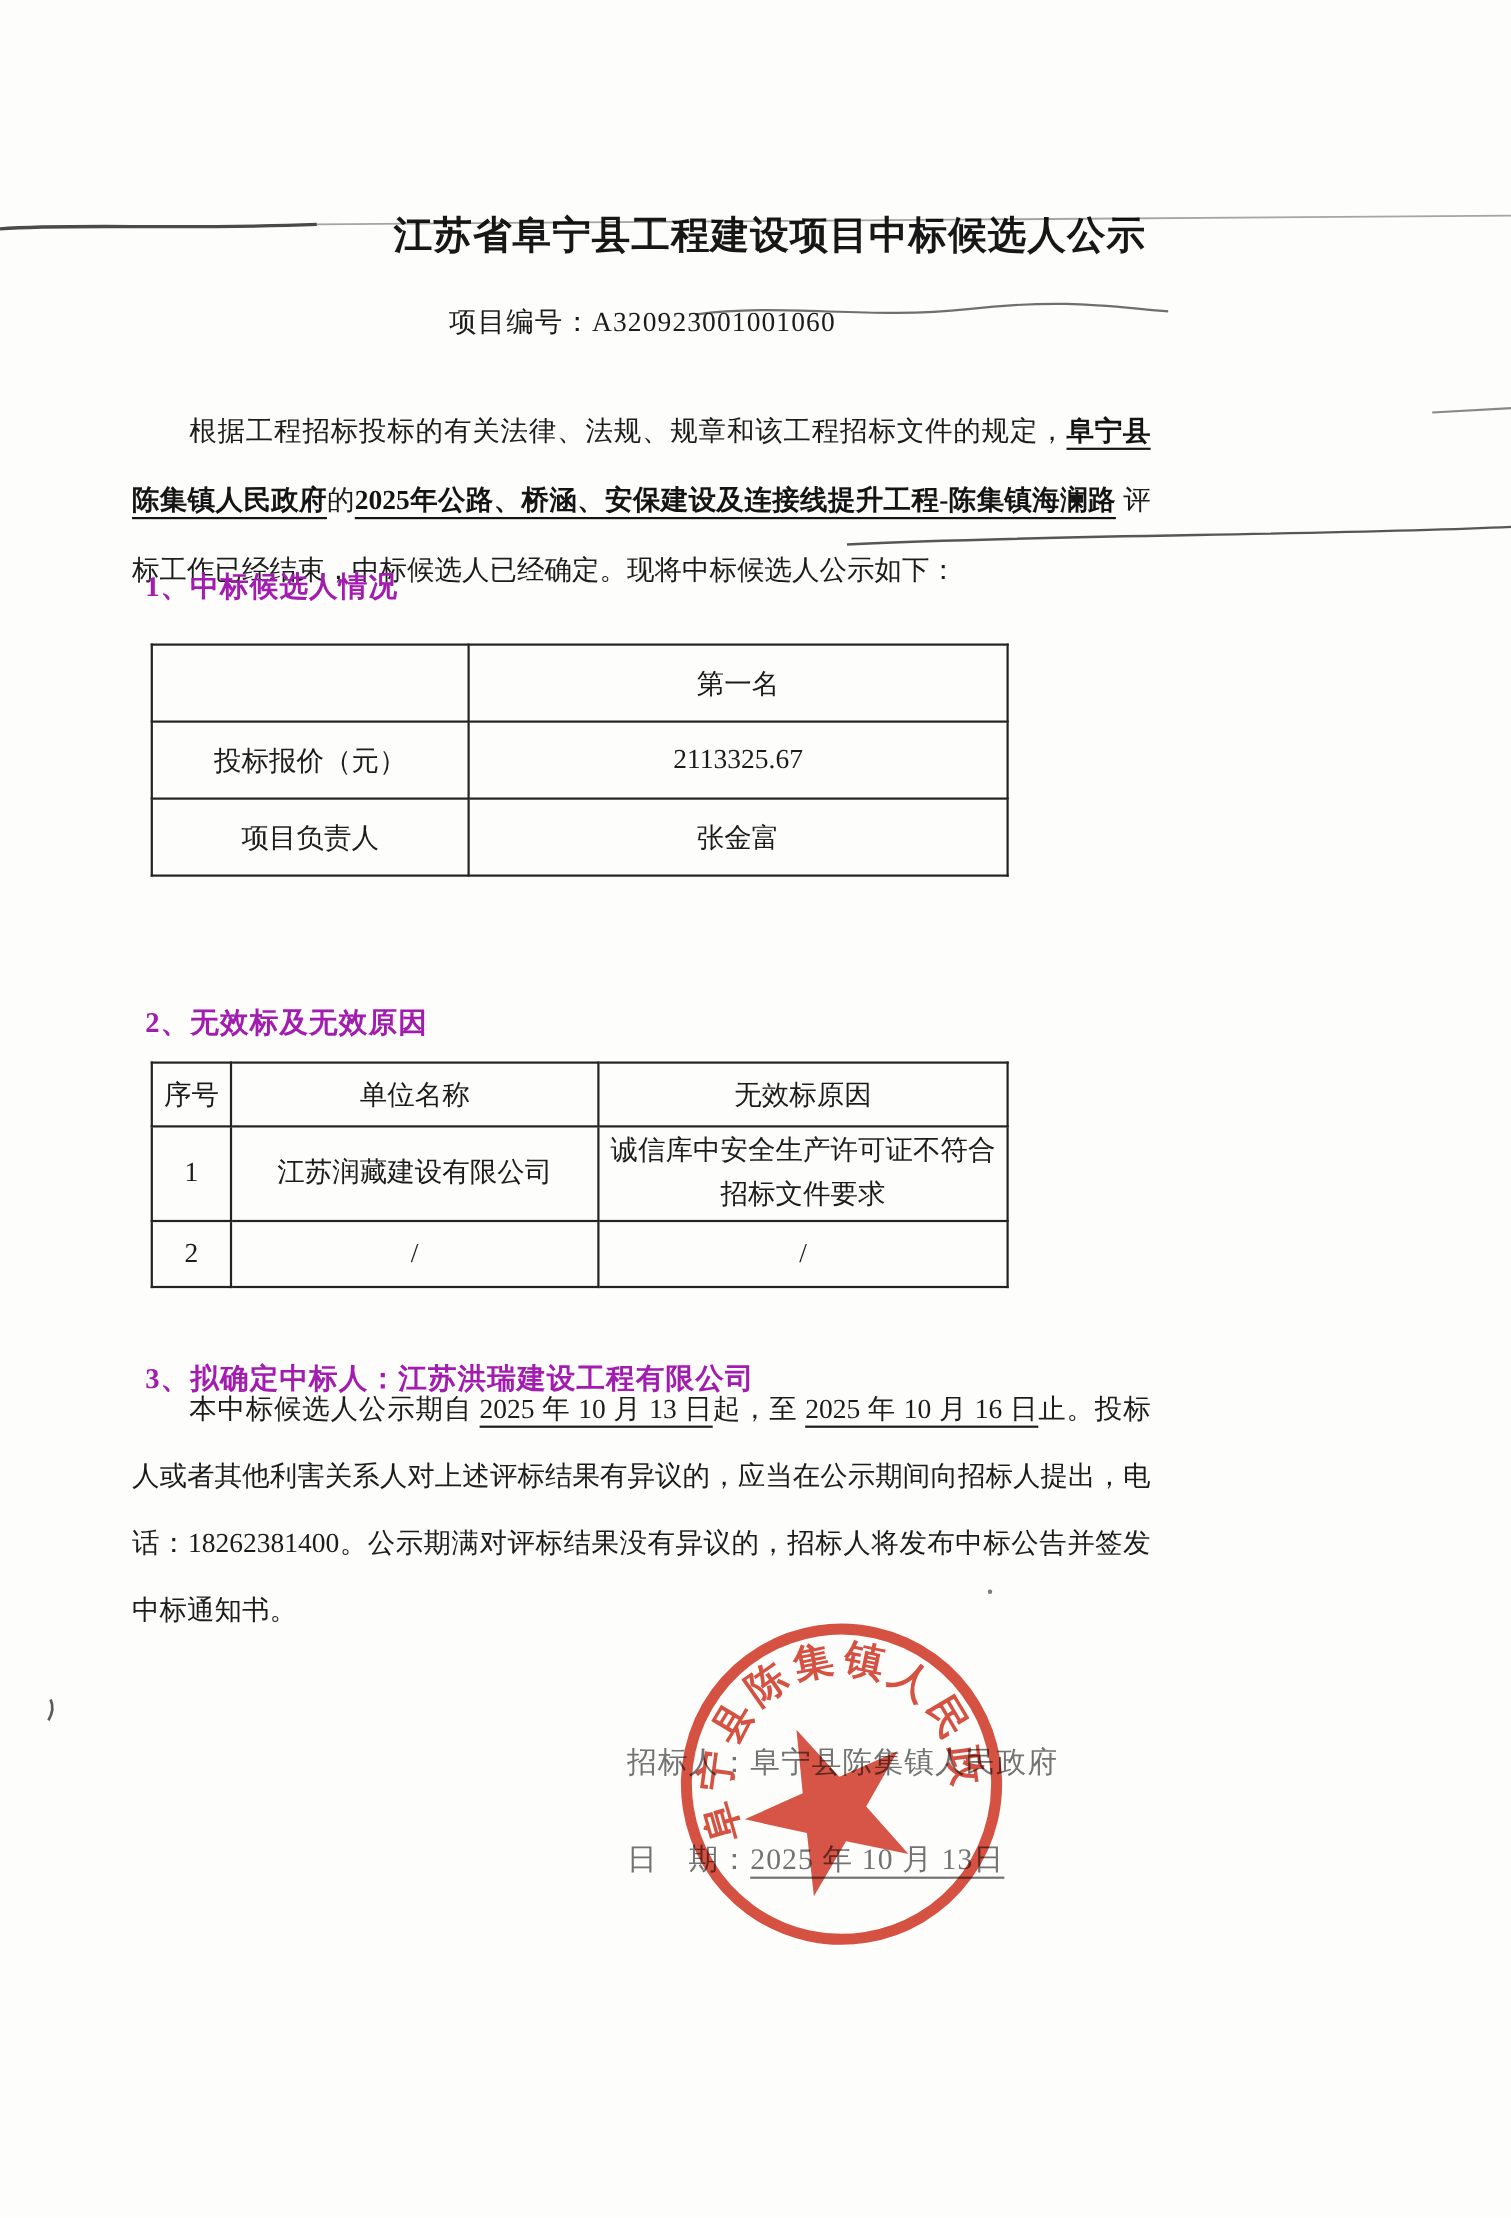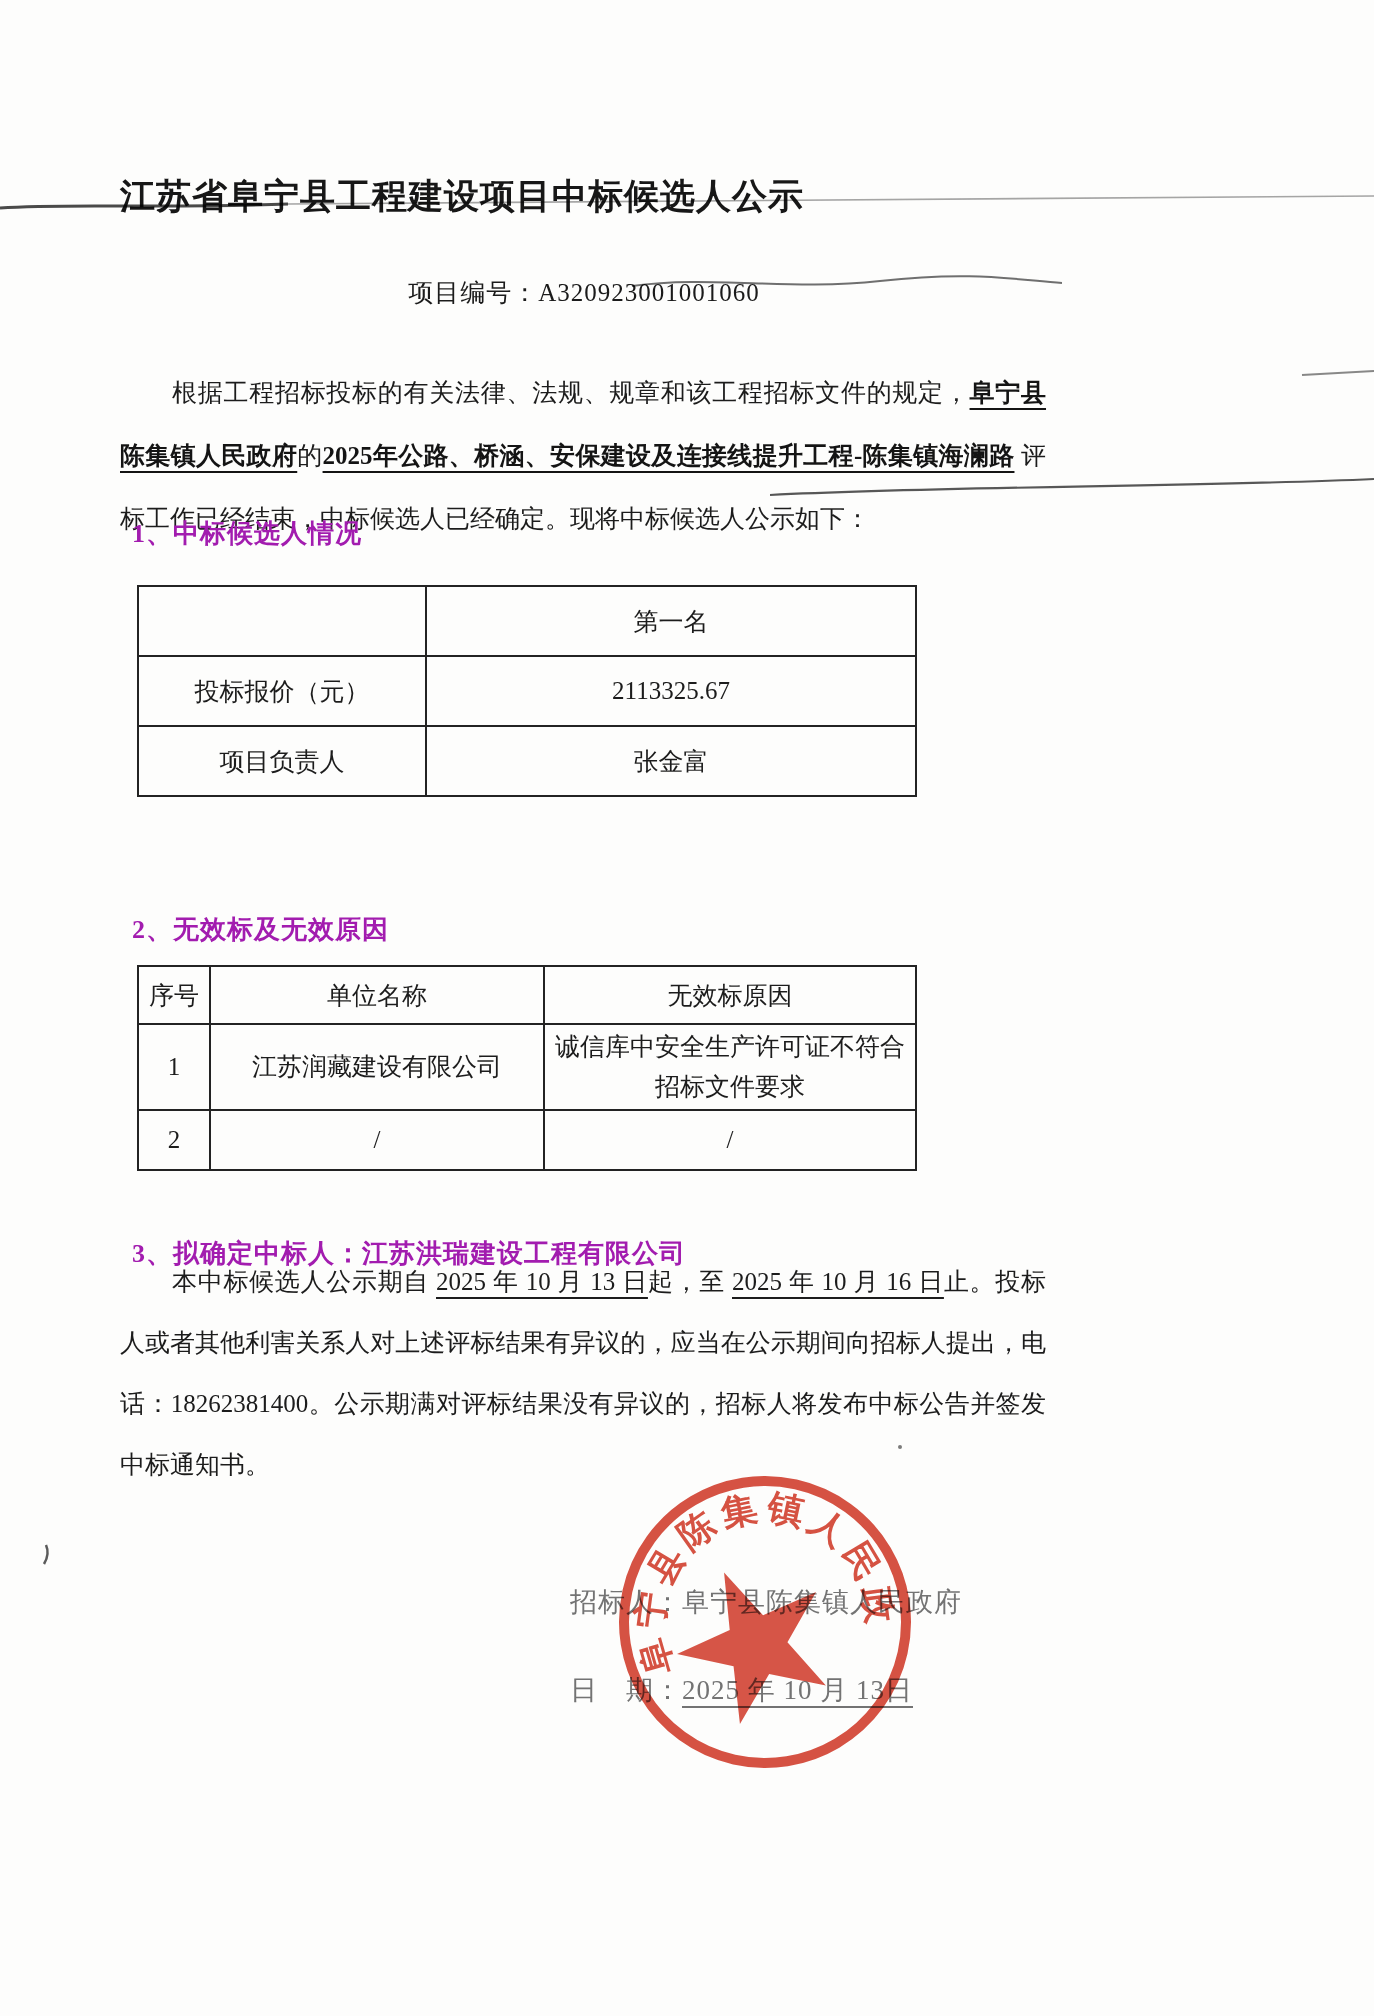--- a/index.html
+++ b/index.html
@@ -5,21 +5,21 @@
   html,body{margin:0;padding:0;}
   body{
     width:1374px;height:2016px;position:relative;overflow:hidden;
     background:#fdfdfc;
     font-family:"Liberation Serif","DejaVu Serif",serif;
     color:#1e1e1e;
   }
   .abs{position:absolute;}
   
   .doc-title{
-    left:120px;top:173px;width:922px;text-align:left;
+    left:120px;top:190px;width:922px;text-align:right;
     font-size:35px;font-weight:bold;letter-spacing:1px;color:#171717;
   }
   
   .proj-line{
     left:120px;top:276px;width:928px;text-align:center;
     font-size:25px;color:#1b1b1b;letter-spacing:1px;
   }
   
   .para{
     left:120px;width:926px;font-size:25px;line-height:63px;

